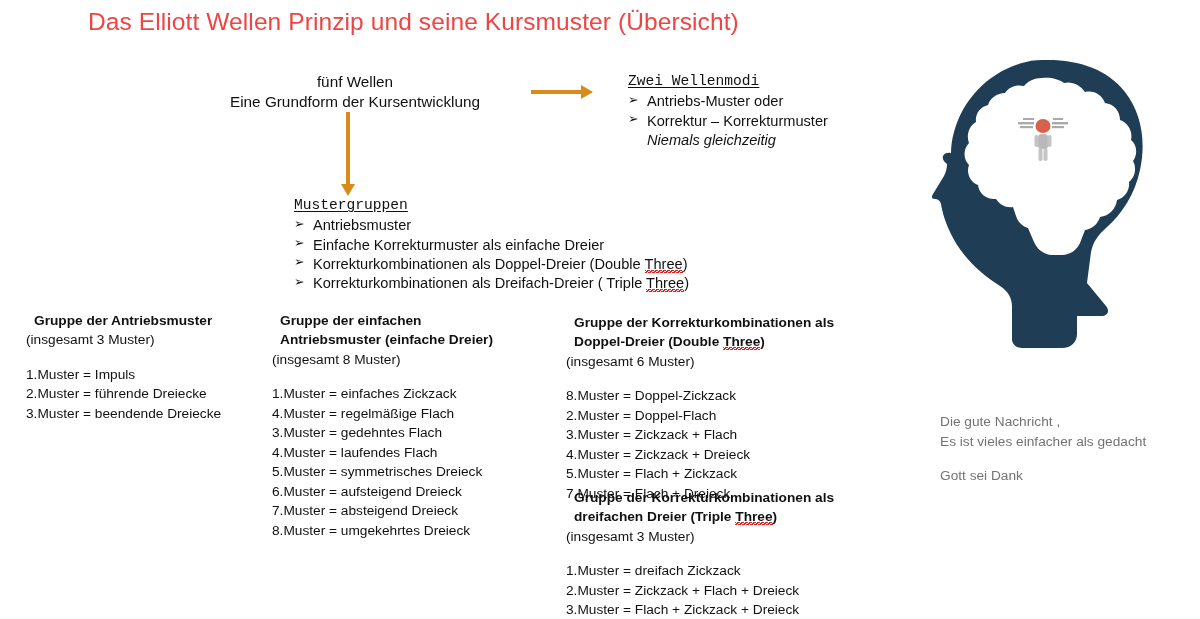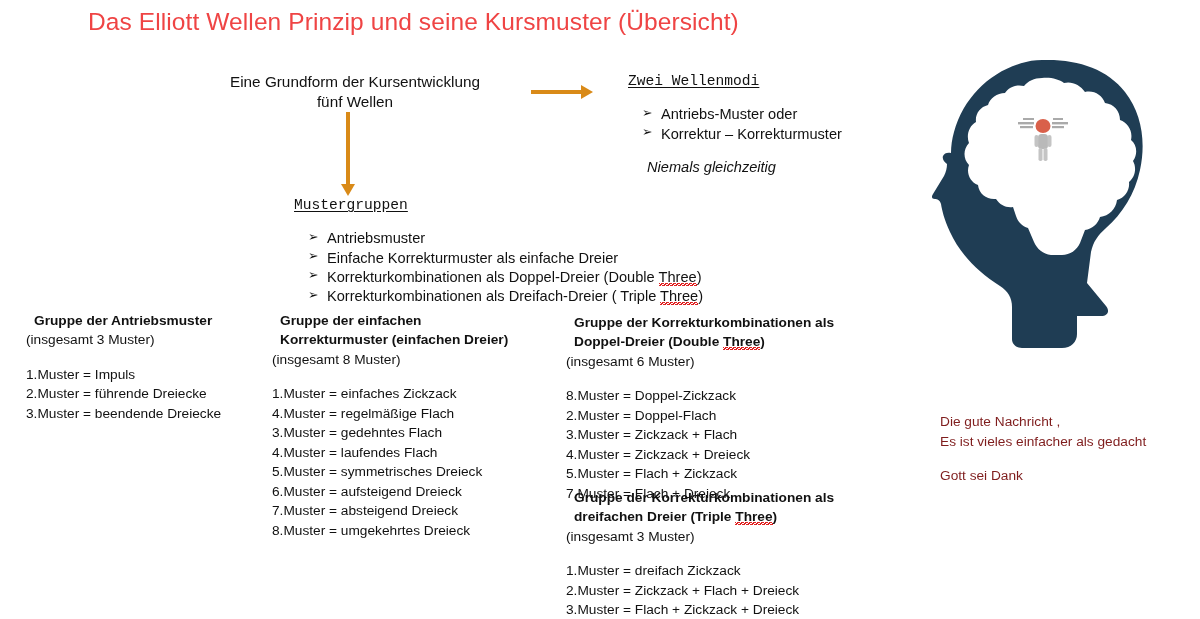--- a/index.html
+++ b/index.html
@@ -98,21 +98,21 @@
   }
   .block .blk-head {
     text-decoration: underline;
     text-underline-offset: 1.5px;
     margin-bottom: 1px;
     white-space: nowrap;
     font-family: Liberation Mono, monospace;
   }
   .block ul {
     list-style: none;
-    margin: 14px;
+    margin: 0;
     padding: 0;
   }
   .block ul li {
     position: relative;
     padding-left: 19px;
     white-space: nowrap;
   }
   .block ul li::before {
     content: "\27A2";
     position: absolute;
@@ -169,39 +169,39 @@
     top: 58px;
     width: 226px;
     height: 300px;
   }
   #closing {
     position: absolute;
     left: 940px;
     top: 412px;
     font-size: 13.7px;
     line-height: 1.45;
-    color: #7f1d1d;
+    color: #737373;
   }
   #closing .gap {
     height: 14px;
   }
   #closing div {
     white-space: nowrap;
   }
 </style>
 </head>
 <body>
 
 <div id="slide">
 
   <div id="title">Das Elliott Wellen Prinzip und seine Kursmuster (Übersicht)</div>
 
   <div id="grundform">
+    <div>fünf Wellen</div>
     <div>Eine Grundform der Kursentwicklung</div>
-    <div>fünf Wellen</div>
   </div>
 
   <div class="arrow-h" style="left:531px; top:85px; width:64px; height:14px;">
     <span class="shaft"></span>
     <span class="head"></span>
   </div>
 
   <div class="arrow-v" style="left:341px; top:112px; width:14px; height:86px;">
     <span class="shaft"></span>
     <span class="head"></span>
@@ -231,21 +231,21 @@
     <div class="g-count">(insgesamt 3 Muster)</div>
     <div class="g-list">
       <div>1.Muster = Impuls</div>
       <div>2.Muster = führende Dreiecke</div>
       <div>3.Muster = beendende Dreiecke</div>
     </div>
   </div>
 
   <div class="group" style="left:272px; top:311px;">
     <div class="g-title">Gruppe der einfachen</div>
-    <div class="g-title">Korrekturmuster (einfachen Dreier)</div>
+    <div class="g-title">Antriebsmuster (einfache Dreier)</div>
     <div class="g-count">(insgesamt 8 Muster)</div>
     <div class="g-list">
       <div>1.Muster = einfaches Zickzack</div>
       <div>4.Muster = regelmäßige Flach</div>
       <div>3.Muster = gedehntes Flach</div>
       <div>4.Muster = laufendes Flach</div>
       <div>5.Muster = symmetrisches Dreieck</div>
       <div>6.Muster = aufsteigend Dreieck</div>
       <div>7.Muster = absteigend Dreieck</div>
       <div>8.Muster = umgekehrtes Dreieck</div>

